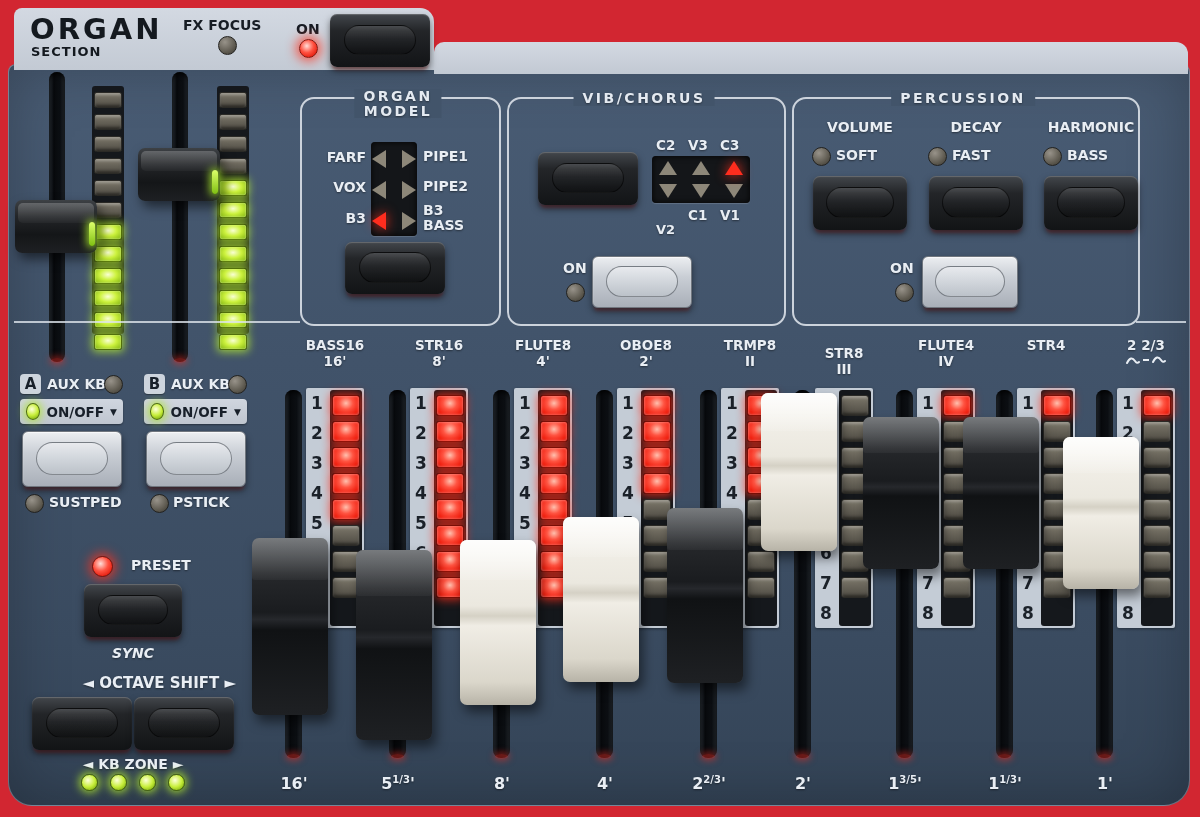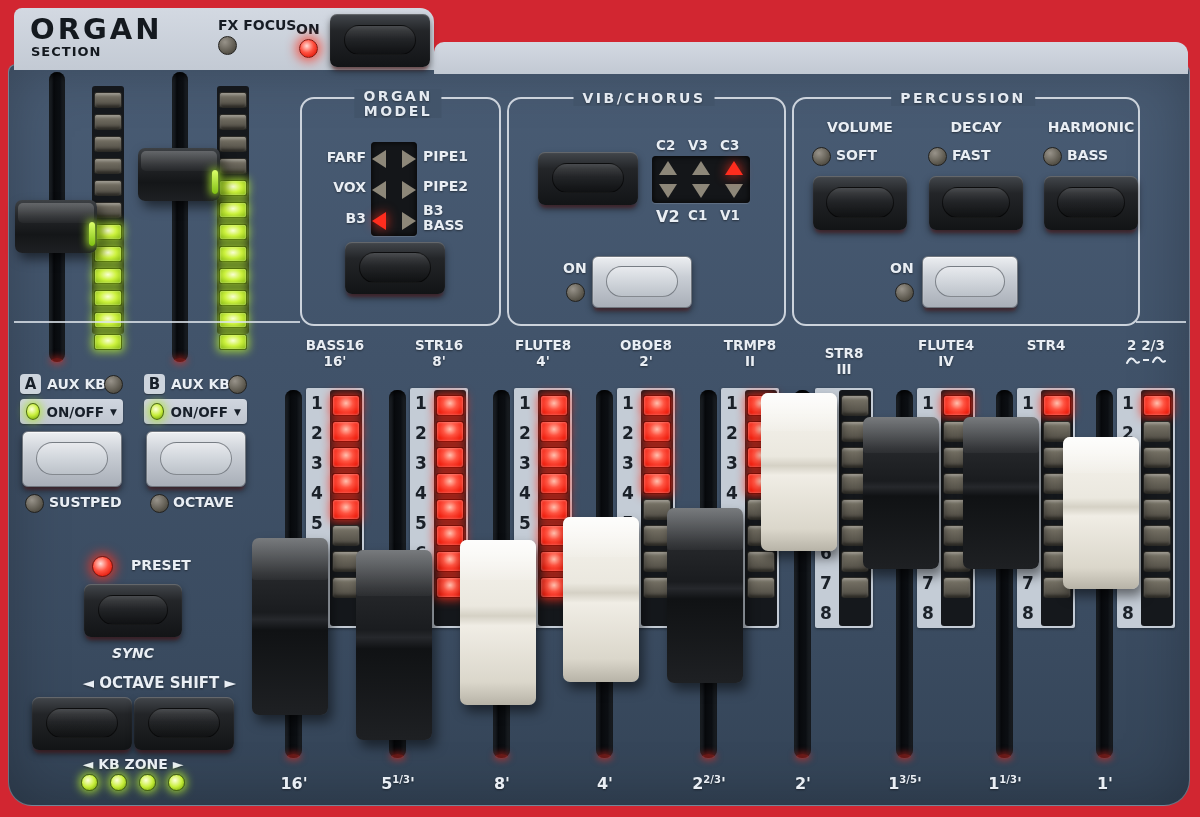--- a/index.html
+++ b/index.html
@@ -111,21 +111,21 @@
 </head>
 <body>
 
 <div id="root">
   <div id="panel-body" class="abs"></div>
   <div id="header-left" class="abs"></div>
   <div id="header-right" class="abs"></div>
 
   <div class="abs" id="logo" style="left:30px;top:12px;">ORGAN</div>
   <div class="abs" id="logo-sub" style="left:31px;top:44px;font-weight:bold;">SECTION</div>
-  <div class="abs dark-txt sm-label" style="left:183px;top:17px;margin-left:35px;">FX FOCUS</div>
+  <div class="abs dark-txt sm-label" style="left:183px;top:17px;">FX FOCUS</div>
   <div class="abs led off" style="left:218px;top:36px;"></div>
   <div class="abs dark-txt sm-label" style="left:296px;top:21px;">ON</div>
   <div class="abs led red-lit" style="left:299px;top:39px;"></div>
   <div class="abs btn-black" style="left:330px;top:14px;width:100px;height:53px;"></div>
 
   <div class="abs slot" style="left:49px;top:72px;width:16px;height:290px;"></div>
   <div class="abs slot" style="left:172px;top:72px;width:16px;height:290px;"></div>
   <div class="abs ledcol" id="meter-a" style="left:92px;top:86px;width:30px;height:248px;padding:0 1px;">
       <div class="gseg off"></div>
       <div class="gseg off"></div>
@@ -218,21 +218,21 @@
   <div class="abs onoff-strip" style="left:144px;top:399px;width:91px;height:25px;">
     <div class="led small green-lit"></div>
     <span>ON/OFF</span>
     <span class="dd">▼</span>
   </div>
   <div class="abs btn-gray" style="left:22px;top:431px;width:98px;height:54px;"></div>
   <div class="abs btn-gray" style="left:146px;top:431px;width:98px;height:54px;"></div>
   <div class="abs led off" style="left:25px;top:494px;"></div>
   <div class="abs wht sm-label" style="left:49px;top:494px;">SUSTPED</div>
   <div class="abs led off" style="left:150px;top:494px;"></div>
-  <div class="abs wht sm-label" style="left:173px;top:494px;">OCTAVE</div>
+  <div class="abs wht sm-label" style="left:173px;top:494px;">PSTICK</div>
 
   <div class="abs led red-lit" style="left:92px;top:556px;width:19px;height:19px;"></div>
   <div class="abs wht sm-label" style="left:119px;top:557px;margin-left:12px;">PRESET</div>
   <div class="abs btn-black" style="left:84px;top:584px;width:98px;height:53px;"></div>
   <div class="abs wht sm-label" style="left:84px;top:645px;width:98px;text-align:center;font-style:italic;">SYNC</div>
 
   <div class="abs wht" style="left:30px;top:674px;width:206px;text-align:right;font-size:15px;">◄ OCTAVE SHIFT ►</div>
   <div class="abs btn-black" style="left:32px;top:697px;width:100px;height:53px;"></div>
   <div class="abs btn-black" style="left:134px;top:697px;width:100px;height:53px;"></div>
   <div class="abs wht" style="left:30px;top:756px;width:206px;text-align:center;font-size:14px;">◄ KB ZONE ►</div>
@@ -490,21 +490,21 @@
       <div class="tri left"></div>
       <div class="tri right"></div>
     </div>
     <div class="abs wht sm-label" style="left: 306px; top: 210px; width: 60px; text-align: right;">B3</div>
     <div class="abs wht sm-label" style="left: 423px; top: 203px; width: 70px; line-height: 15px;"><span>B3</span><br><span>BASS</span></div>
     <div class="abs" style="left: 372px; top: 206px; width: 44px; height: 30px; display: flex; align-items: center; justify-content: space-between;">
       <div class="tri left lit"></div>
       <div class="tri right"></div>
     </div>
     <div class="abs wht" style="left: 656px; top: 137px; font-size: 13.5px;">C2</div>
-    <div class="abs wht" style="left: 656px; top: 207px; font-size: 16px;">V2</div>
+    <div class="abs wht" style="left: 656px; top: 222px; font-size: 13px;">V2</div>
     <div class="abs wht" style="left: 688px; top: 137px; font-size: 13.5px;">V3</div>
     <div class="abs wht" style="left: 688px; top: 207px; font-size: 13.5px;">C1</div>
     <div class="abs wht" style="left: 720px; top: 137px; font-size: 13.5px;">C3</div>
     <div class="abs wht" style="left: 720px; top: 207px; font-size: 13.5px;">V1</div>
     <div class="abs wht sm-label" style="left: 800px; top: 119px; width: 120px; text-align: center;">VOLUME</div>
     <div class="led off abs" style="left: 812px; top: 147px;"></div>
     <div class="abs wht sm-label" style="left: 836px; top: 147px;">SOFT</div>
     <div class="btn-black abs" style="left: 813px; top: 176px; width: 94px; height: 54px;"></div>
     <div class="abs wht sm-label" style="left: 916px; top: 119px; width: 120px; text-align: center;">DECAY</div>
     <div class="led off abs" style="left: 928px; top: 147px;"></div>

